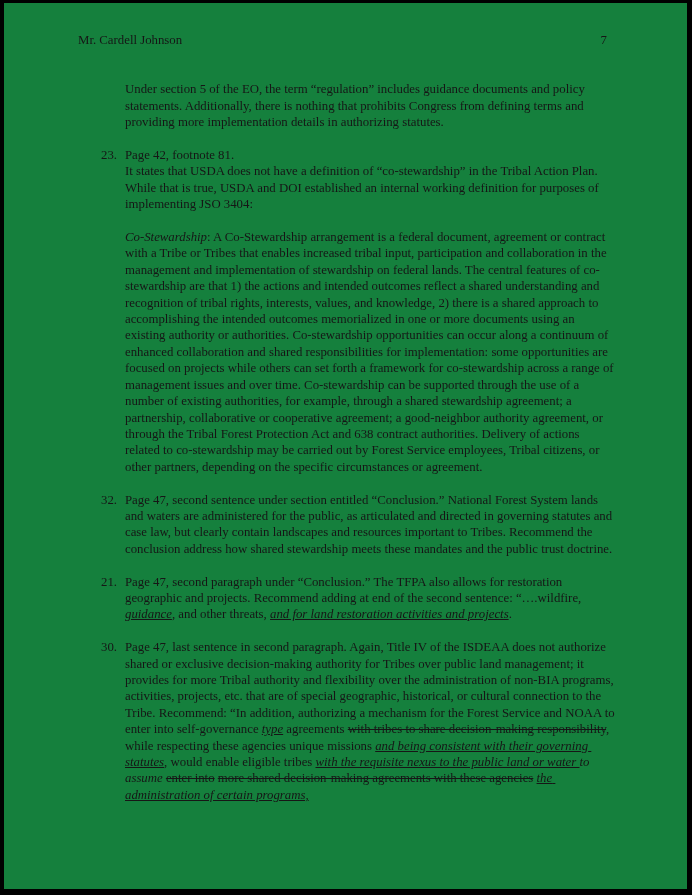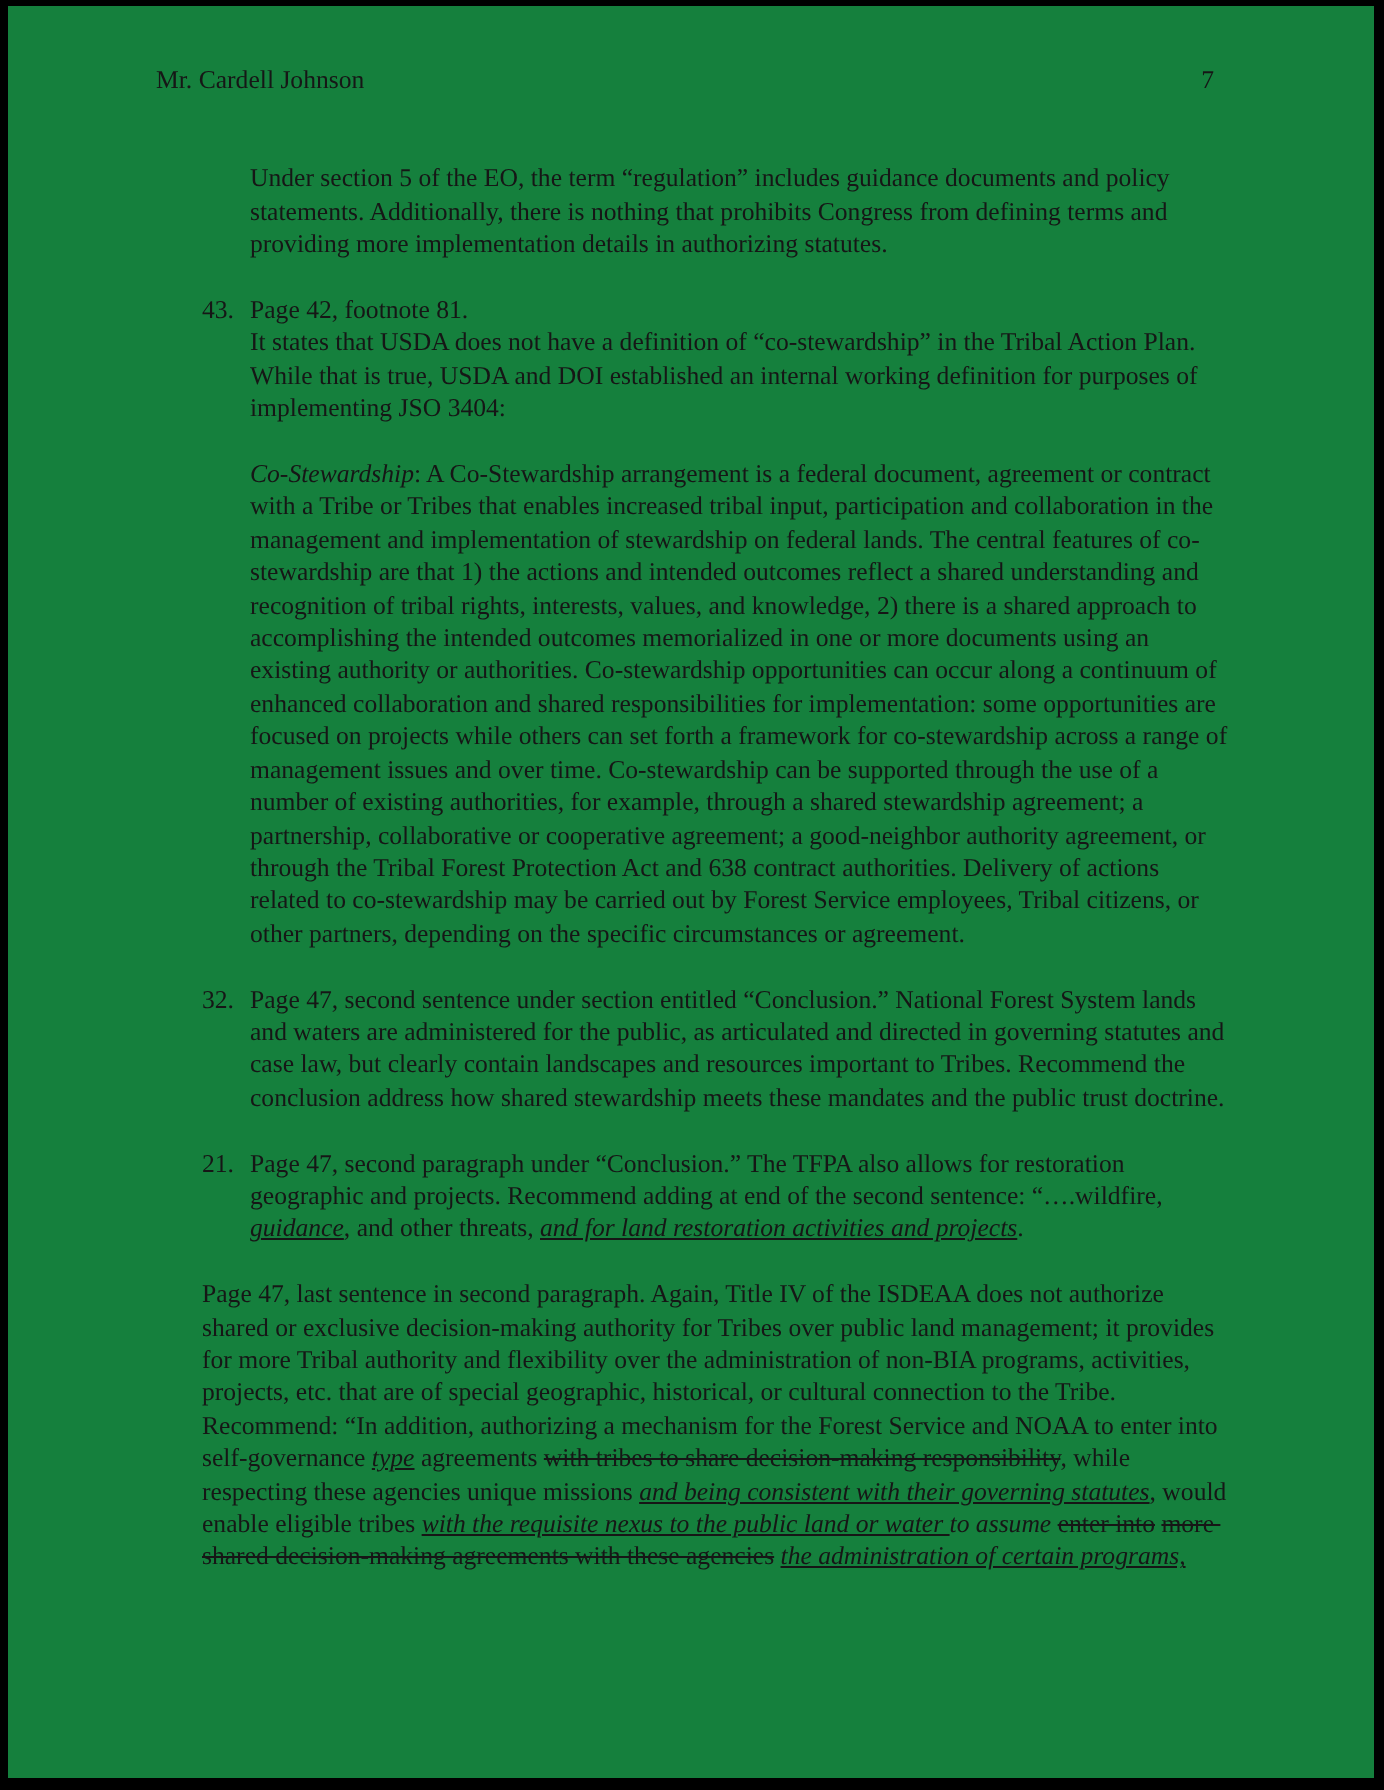--- a/index.html
+++ b/index.html
@@ -58,33 +58,34 @@
   <div class="header">
     <span>Mr. Cardell Johnson</span>
     <span>7</span>
   </div>
   <div class="content">
     <div>
         <div class="block plain">
           <div class="ptext"><span>Under section 5 of the EO, the term “regulation” includes guidance documents and policy statements. Additionally, there is nothing that prohibits Congress from defining terms and providing more implementation details in authorizing statutes.</span></div>
         </div>
         <div class="block li">
-          <span class="num">43.</span>
+          <span class="num">23.</span>
           <div class="ptext"><span>Page 42, footnote 81.
 It states that USDA does not have a definition of “co-stewardship” in the Tribal Action Plan. While that is true, USDA and DOI established an internal working definition for purposes of implementing JSO 3404:</span></div>
         </div>
         <div class="block plain">
           <div class="ptext"><span class="it">Co-Stewardship</span><span>: A Co-Stewardship arrangement is a federal document, agreement or contract with a Tribe or Tribes that enables increased tribal input, participation and collaboration in the management and implementation of stewardship on federal lands. The central features of co-stewardship are that 1) the actions and intended outcomes reflect a shared understanding and recognition of tribal rights, interests, values, and knowledge, 2) there is a shared approach to accomplishing the intended outcomes memorialized in one or more documents using an existing authority or authorities. Co-stewardship opportunities can occur along a continuum of enhanced collaboration and shared responsibilities for implementation: some opportunities are focused on projects while others can set forth a framework for co-stewardship across a range of management issues and over time. Co-stewardship can be supported through the use of a number of existing authorities, for example, through a shared stewardship agreement; a partnership, collaborative or cooperative agreement; a good-neighbor authority agreement, or through the Tribal Forest Protection Act and 638 contract authorities. Delivery of actions related to co-stewardship may be carried out by Forest Service employees, Tribal citizens, or other partners, depending on the specific circumstances or agreement.</span></div>
         </div>
         <div class="block li">
           <span class="num">32.</span>
           <div class="ptext"><span>Page 47, second sentence under section entitled “Conclusion.” National Forest System lands and waters are administered for the public, as articulated and directed in governing statutes and case law, but clearly contain landscapes and resources important to Tribes. Recommend the conclusion address how shared stewardship meets these mandates and the public trust doctrine.</span></div>
         </div>
         <div class="block li">
           <span class="num">21.</span>
           <div class="ptext"><span>Page 47, second paragraph under “Conclusion.” The TFPA also allows for restoration geographic and projects. Recommend adding at end of the second sentence: “….wildfire, </span><span class="it un">guidance</span><span>, and other threats, </span><span class="it un">and for land restoration activities and projects</span><span>.</span></div>
         </div>
         <div class="block li">
+          <span class="num">30.</span>
           <div class="ptext"><span>Page 47, last sentence in second paragraph. Again, Title IV of the ISDEAA does not authorize shared or exclusive decision-making authority for Tribes over public land management; it provides for more Tribal authority and flexibility over the administration of non-BIA programs, activities, projects, etc. that are of special geographic, historical, or cultural connection to the Tribe. Recommend: “In addition, authorizing a mechanism for the Forest Service and NOAA to enter into self-governance </span><span class="it un">type</span><span> agreements </span><span class="st">with tribes to share decision-making responsibility</span><span>, while respecting these agencies unique missions </span><span class="it un">and being consistent with their governing statutes</span><span>, would enable eligible tribes </span><span class="it un">with the requisite nexus to the public land or water </span><span class="it">to assume </span><span class="st">enter into</span><span> </span><span class="st">more shared decision-making agreements with these agencies</span><span> </span><span class="it un">the administration of certain programs,</span></div>
         </div>
       </div>
   </div>
 </div>
 
 </body></html>

